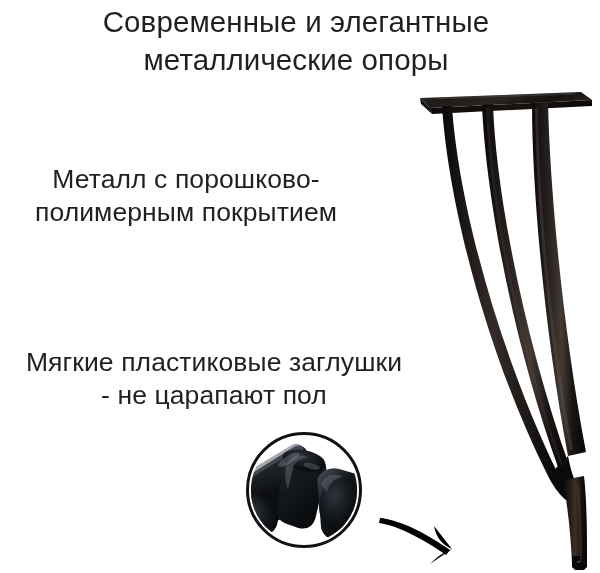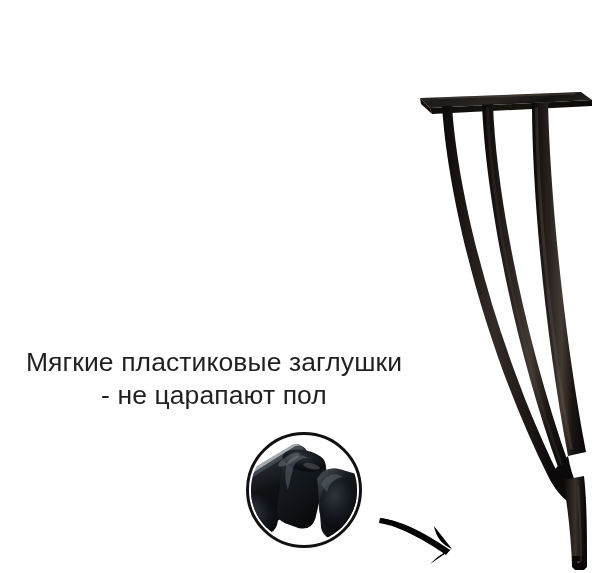--- a/index.html
+++ b/index.html
@@ -87,21 +87,25 @@
     width: 204px;
     height: 495px;
   }
   #leg-photo svg { display: block; width: 100%; height: 100%; }
 </style>
 </head>
 <body>
 
 <div id="canvas">
 
-
+  <div class="txt" id="title-block">Современные и элегантные
+металлические опоры</div>
+
+  <div class="txt" id="feature-coating">Металл с порошково-
+полимерным покрытием</div>
 
   <div class="txt" id="feature-caps">Мягкие пластиковые заглушки
 - не царапают пол</div>
 
   <div id="caps-inset">
     <svg viewBox="0 0 116 116" xmlns="http://www.w3.org/2000/svg" aria-hidden="true">
       <defs>
         <clipPath id="circClip">
           <circle cx="58" cy="58" r="56"></circle>
         </clipPath>

